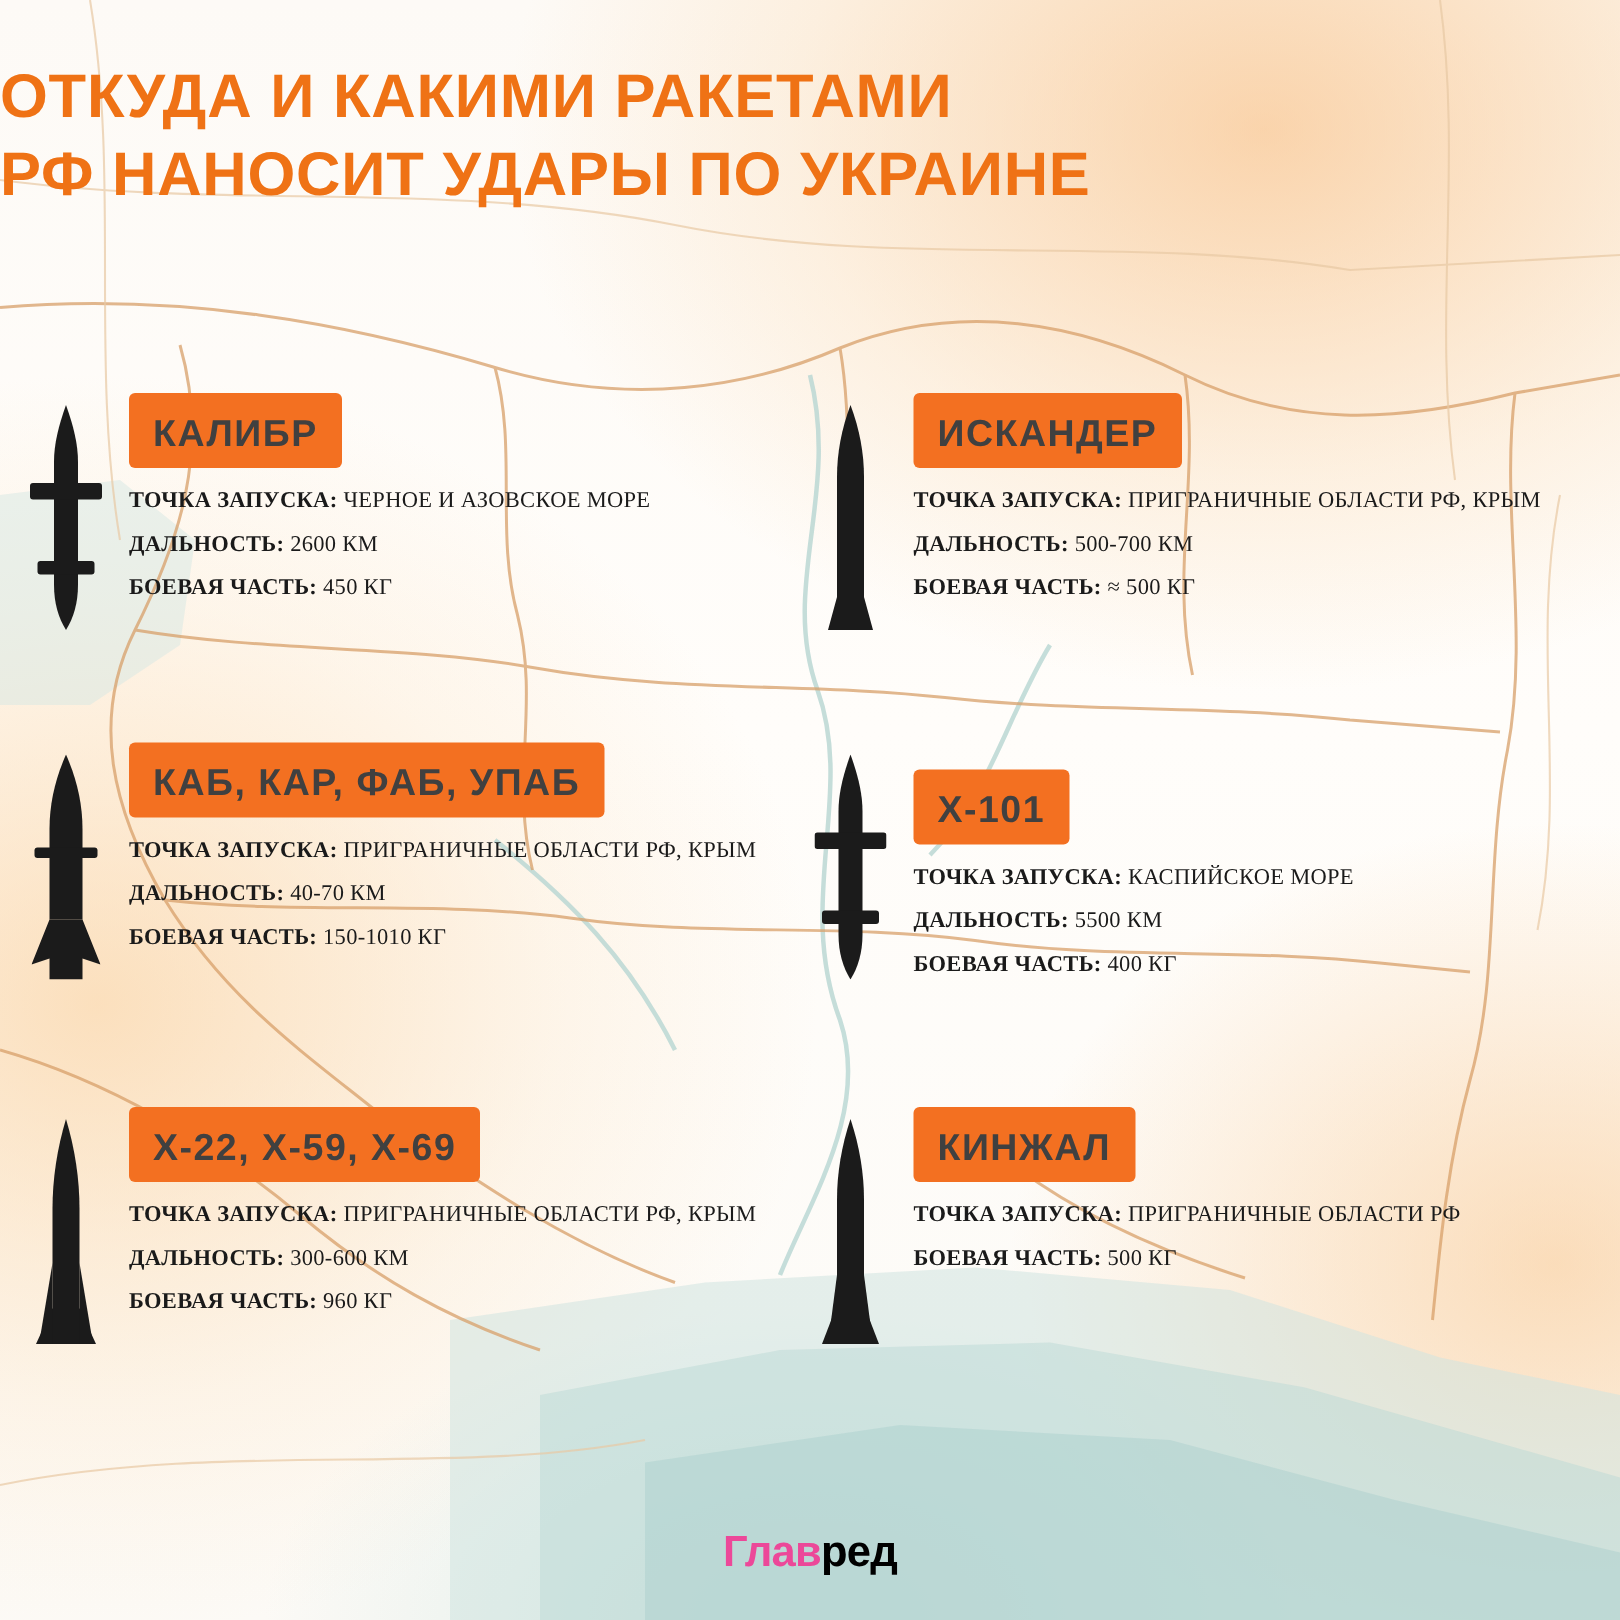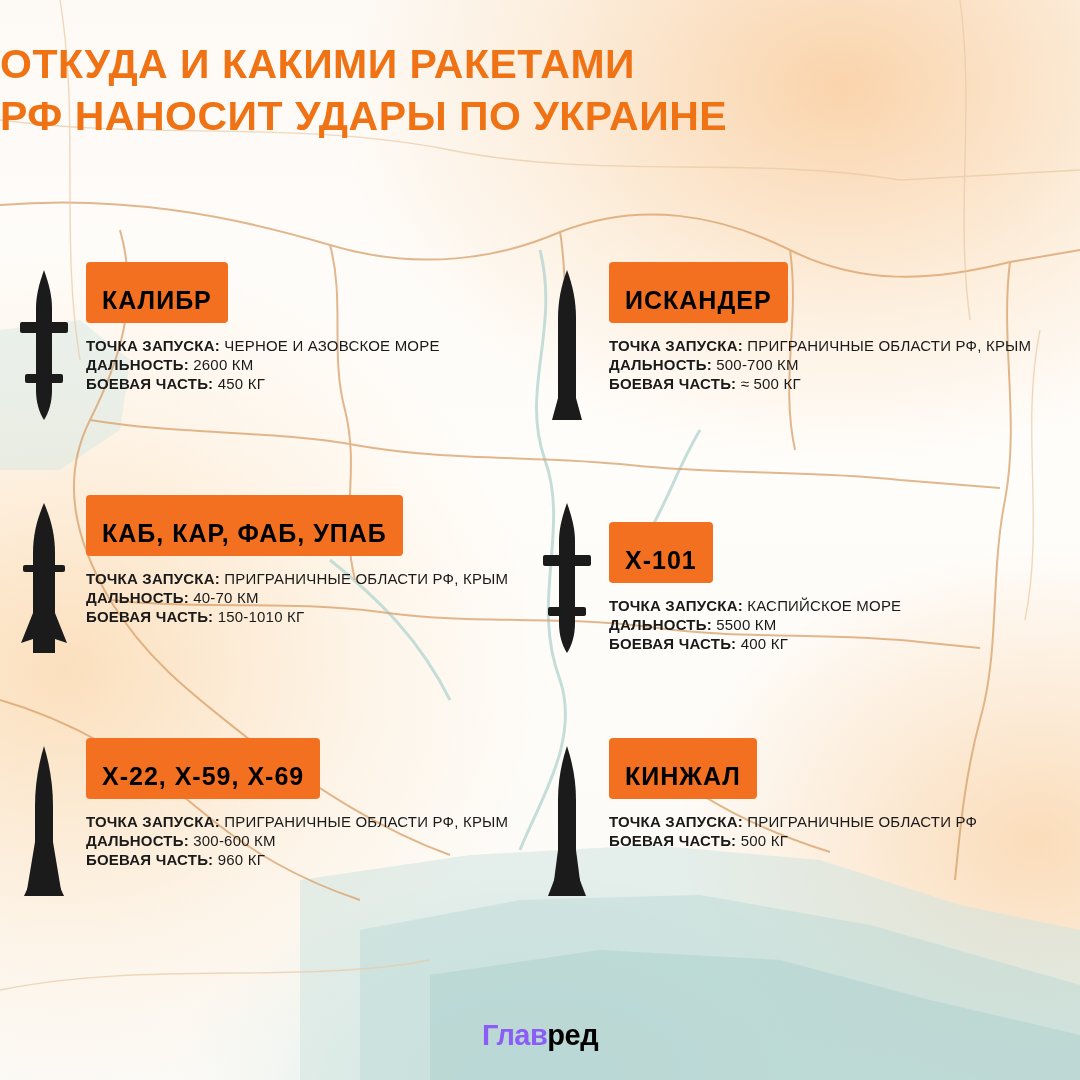--- a/index.html
+++ b/index.html
@@ -78,35 +78,37 @@
 
   .card-body {
     display: flex;
     flex-direction: column;
   }
 
   .badge {
     display: inline-block;
     align-self: flex-start;
     background: #f37021;
-    color: #000000;
+    color: #404040;
     font-weight: 800;
     font-size: 25px;
     line-height: 1;
     letter-spacing: 1px;
-    padding: 26px 16px 10px 16px;
+    padding: 15px 16px 10px 16px;
     border-radius: 4px;
     text-transform: uppercase;
     white-space: nowrap;
   }
 
   .rows {
     margin-top: 13px;
     display: flex;
     flex-direction: column;
+    gap: 10px;
+    font-family: Liberation Serif, serif;
   }
 
   .row {
     font-size: 15px;
     line-height: 19px;
     color: #1a1a1a;
     letter-spacing: 0.2px;
     white-space: nowrap;
   }
   .row .k {
@@ -130,21 +132,21 @@
   .logo {
     position: absolute;
     left: 0;
     right: 0;
     bottom: 28px;
     text-align: center;
     font-size: 29px;
     font-weight: 800;
     letter-spacing: -0.5px;
   }
-  .logo .glav { color: #8b5cf6; }
+  .logo .glav { color: #ec4899; }
   .logo .red  { color: #000000; }
 </style>
 </head>
 <body>
 
 <div id="infographic">
 
   <div class="map-layer">
     <div class="bg-base"></div>
 

